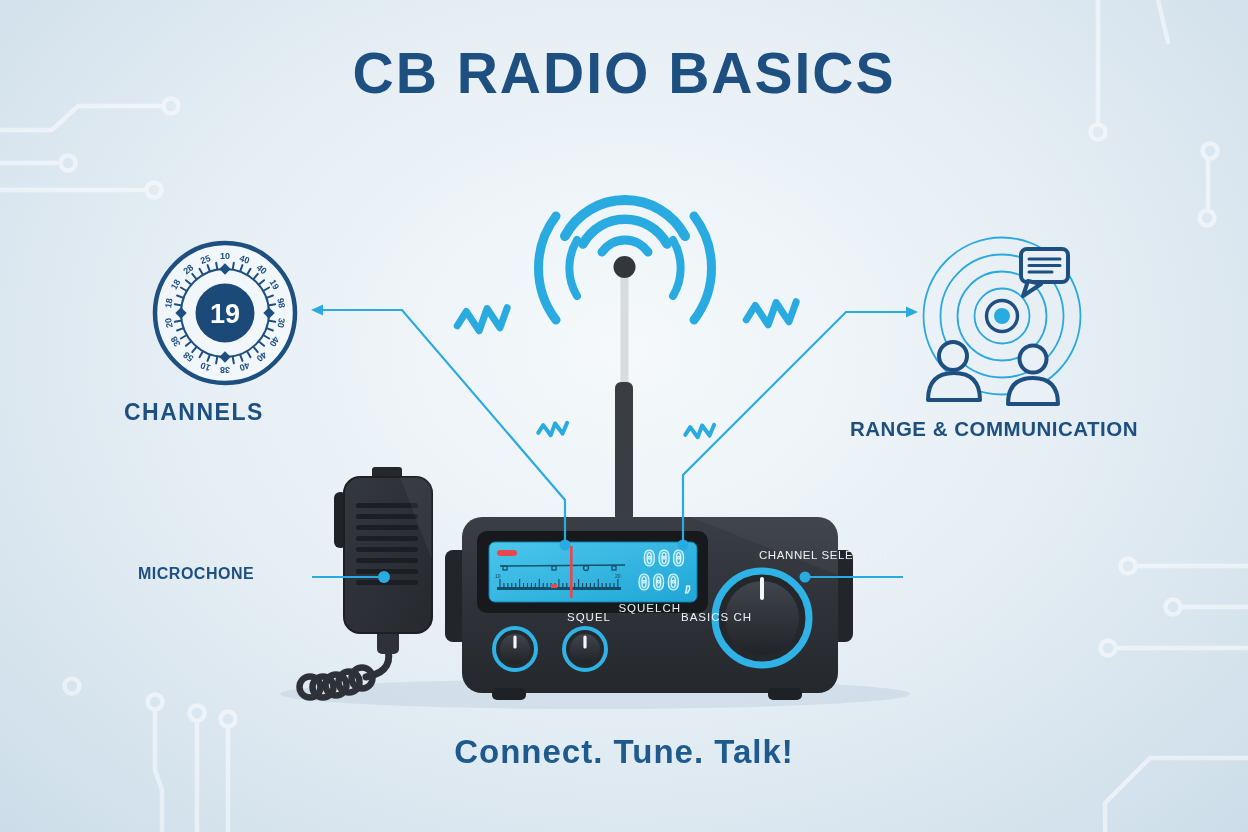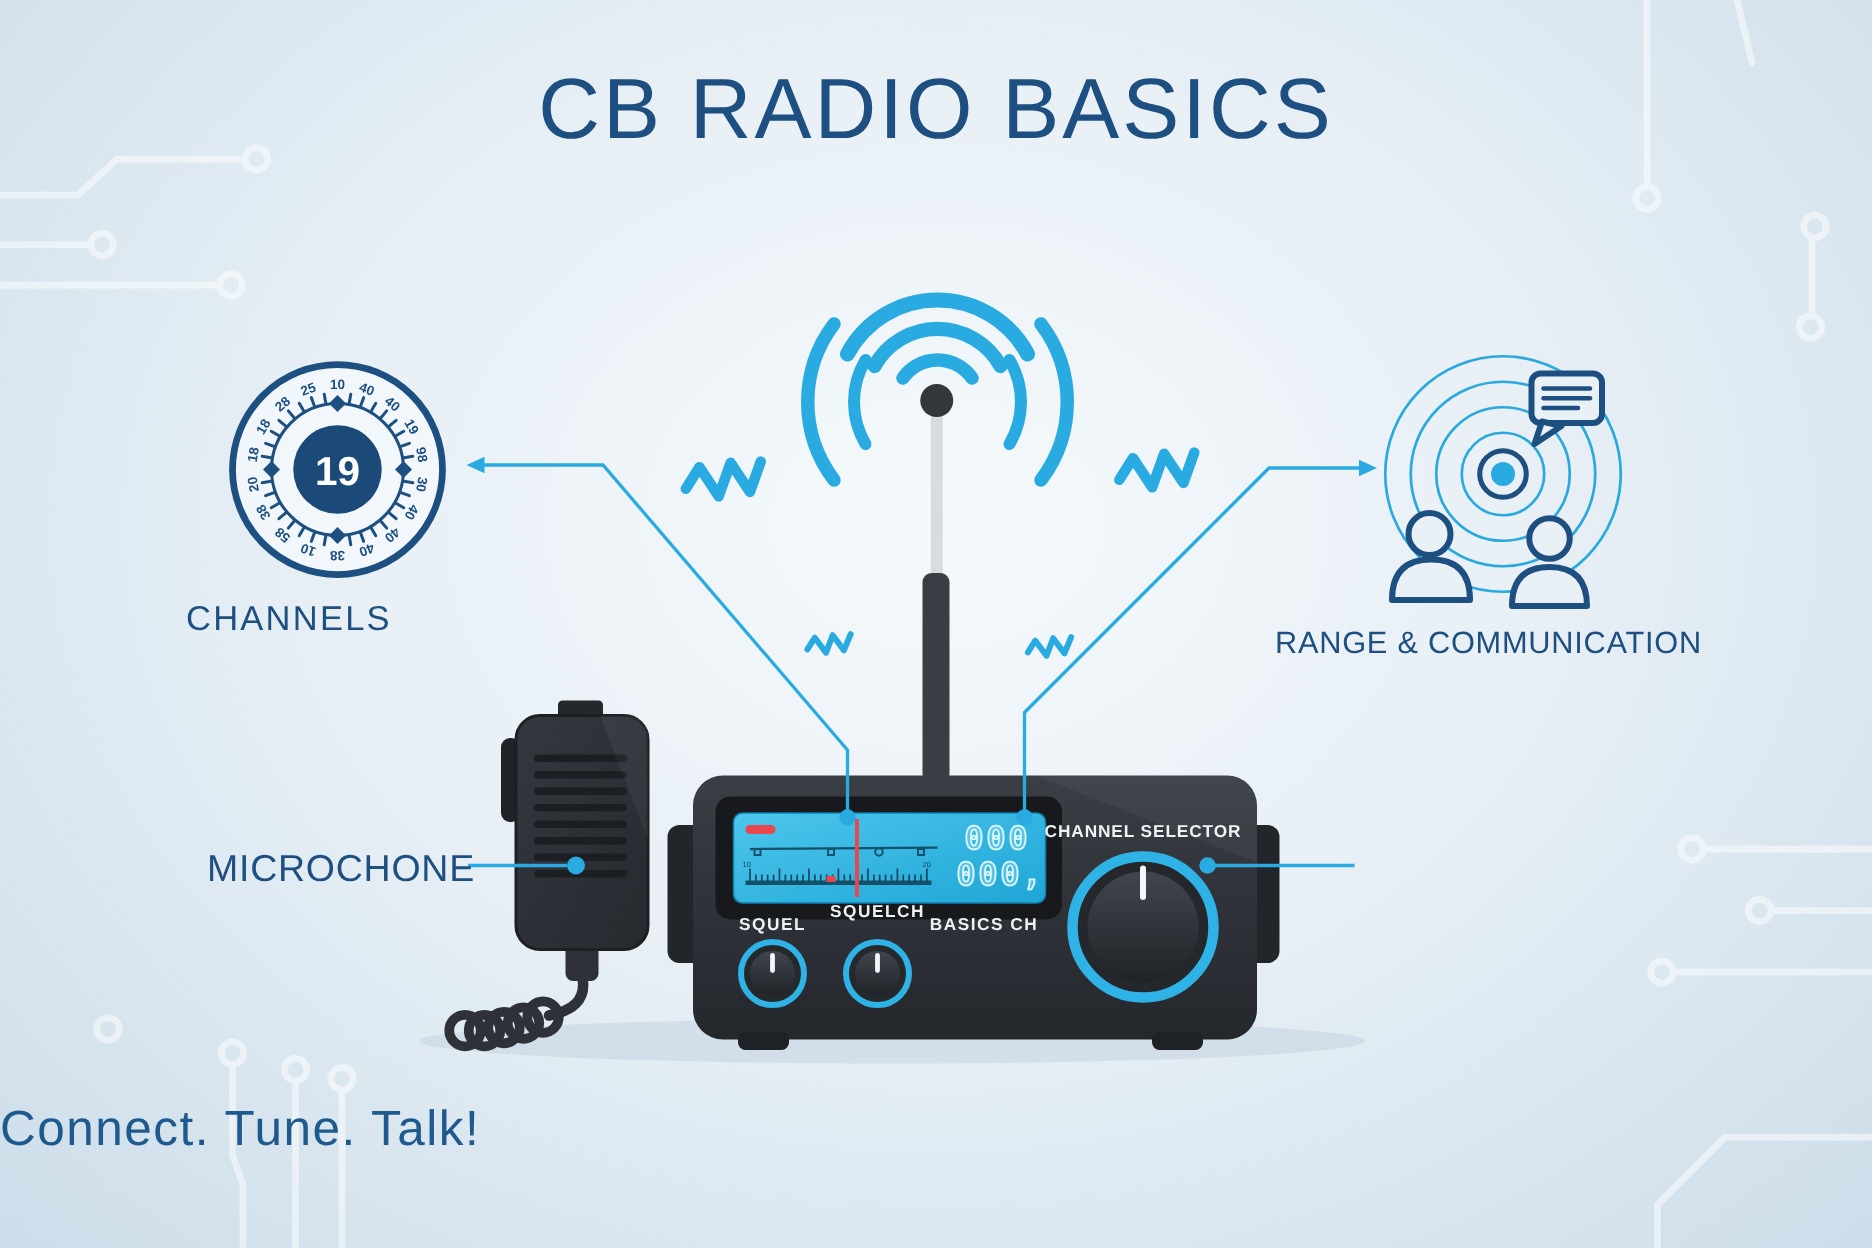--- a/index.html
+++ b/index.html
@@ -2,28 +2,28 @@
 <html><head>
 <meta charset="utf-8">
 <style>
   html,body{margin:0;padding:0;}
   .stage{
     position:relative;width:1248px;height:832px;overflow:hidden;
     font-family:"Liberation Sans",sans-serif;
     background:radial-gradient(ellipse at 50% 42%, #f5f9fb 0%, #e7eff5 48%, #ccdde9 100%);
   }
   .layer{position:absolute;left:0;top:0;width:1248px;height:832px;}
-  .label{position:absolute;color:#1d4f80;font-weight:normal;}
+  .label{position:absolute;color:#1d4f80;font-weight:bold;}
   .title{left:0;right:0;top:40px;text-align:center;font-size:57px;letter-spacing:2px;color:#1d4f80;}
   .channels-label{left:124px;top:399px;width:200px;font-size:23px;letter-spacing:1.5px;}
-  .mic-label{left:138px;top:565px;width:168px;text-align:right;font-size:25px;letter-spacing:.5px;}
+  .mic-label{left:138px;top:565px;width:168px;font-size:16px;letter-spacing:.5px;}
   .range-label{left:850px;top:417px;width:320px;text-align:left;font-size:20.5px;letter-spacing:.5px;}
   .callout-ch{left:916px;top:558px;font-size:20.5px;line-height:29px;letter-spacing:.5px;}
-  .tagline{left:0;right:0;top:733px;font-size:33px;color:#1e5a8e;letter-spacing:1px;}
-  .panel-label{position:absolute;color:#eef2f5;font-weight:bold;font-size:11.5px;letter-spacing:1px;text-align:center;}
+  .tagline{left:0;right:0;top:733px;text-align:center;font-size:33px;color:#1e5a8e;letter-spacing:1px;}
+  .panel-label{position:absolute;color:#eef2f5;font-weight:normal;font-size:11.5px;letter-spacing:1px;text-align:right;margin-left:46px;}
   .pl-volume{left:465px;top:611px;width:100px;}
   .pl-squelch{left:535px;top:602px;width:100px;}
   .pl-squelch2{left:606px;top:611px;width:100px;}
   .pl-chsel{left:682px;top:549px;width:160px;letter-spacing:.6px;}
   .circuit{stroke:#ffffff;stroke-width:4.5;fill:none;opacity:.5;stroke-linecap:round;}
   .dial-num{font-family:"Liberation Sans",sans-serif;font-weight:bold;font-size:9px;fill:#1d4f80;text-anchor:middle;dominant-baseline:central;}
   .dial-tick{stroke:#1d4f80;stroke-width:2;stroke-linecap:round;}
   .ruler-tick{stroke:#14465e;stroke-width:1.1;}
   .seg{font-family:"DejaVu Sans Mono",monospace;font-weight:bold;font-size:21px;letter-spacing:2px;
        fill:rgba(223,247,254,.25);stroke:#daf6fe;stroke-width:1.2px;text-anchor:middle;}

